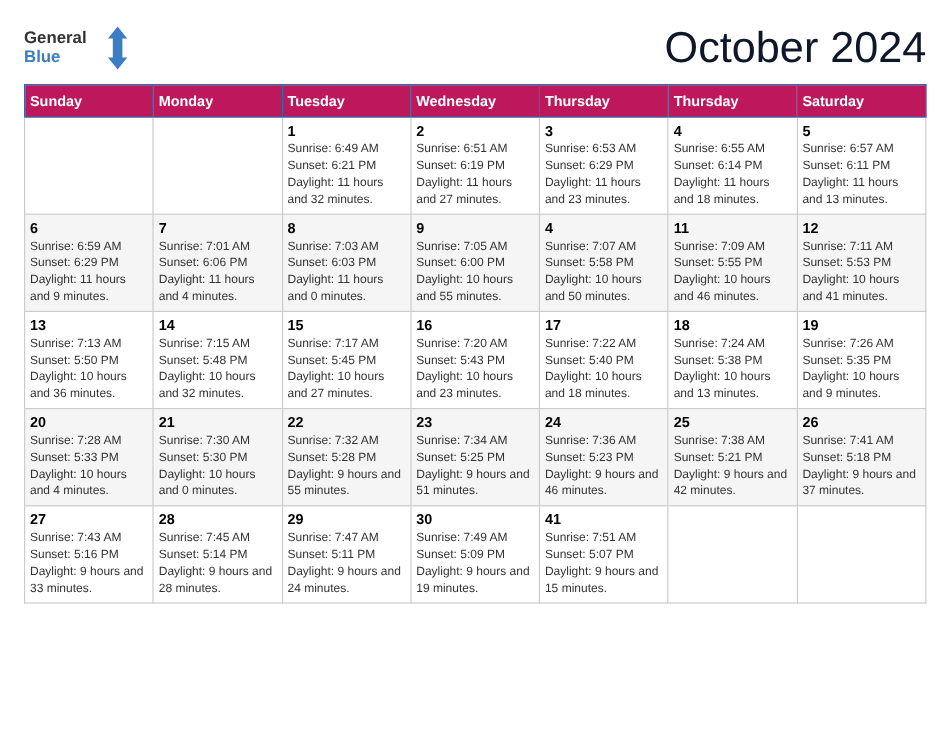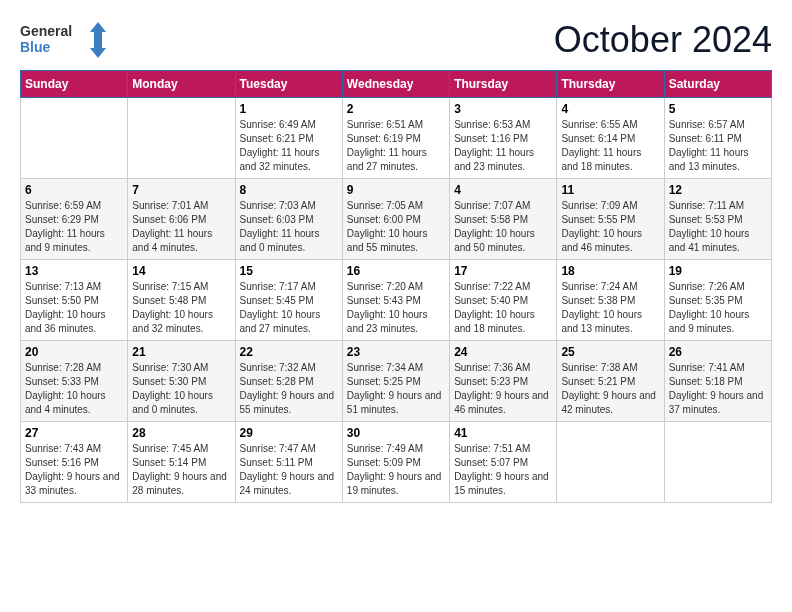--- a/index.html
+++ b/index.html
@@ -116,21 +116,21 @@
         <td>
           <span class="day-num">2</span>
           <div class="day-info">Sunrise: 6:51 AM
 Sunset: 6:19 PM
 Daylight: 11 hours
 and 27 minutes.</div>
         </td>
         <td>
           <span class="day-num">3</span>
           <div class="day-info">Sunrise: 6:53 AM
-Sunset: 1:16 PM
+Sunset: 6:29 PM
 Daylight: 11 hours
 and 23 minutes.</div>
         </td>
         <td>
           <span class="day-num">4</span>
           <div class="day-info">Sunrise: 6:55 AM
 Sunset: 6:14 PM
 Daylight: 11 hours
 and 18 minutes.</div>
         </td>

